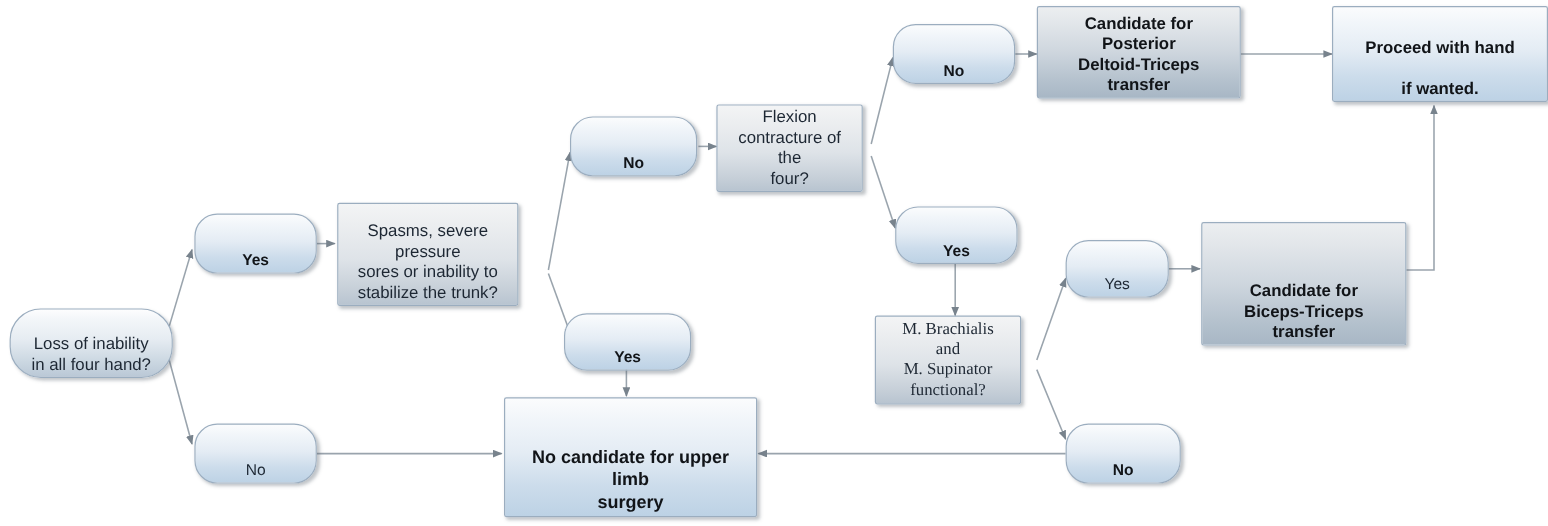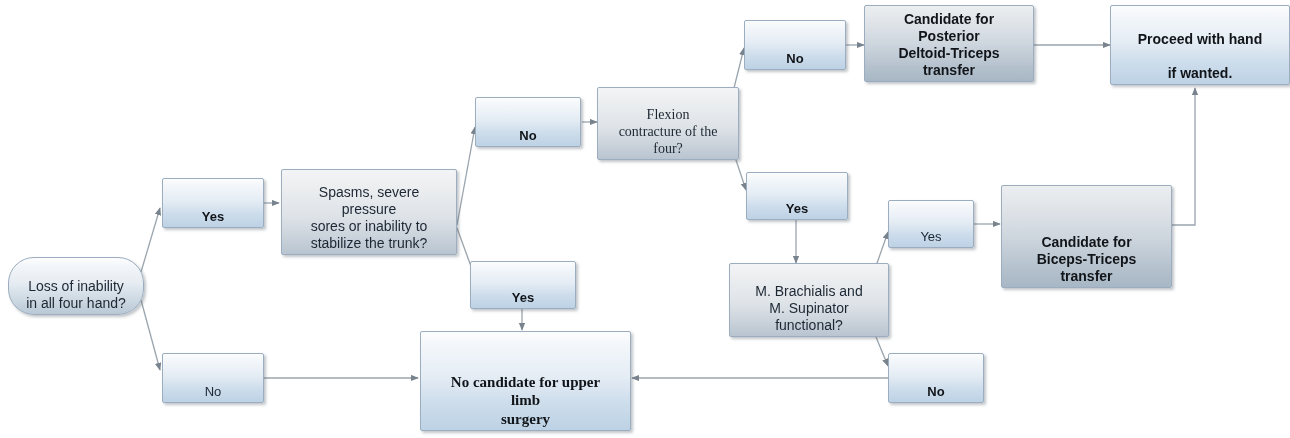--- a/index.html
+++ b/index.html
@@ -53,23 +53,23 @@
     background: linear-gradient(to bottom,
       #eceef0 0%, #e2e6ea 18%, #ced6de 50%, #b4c1cd 82%, #a8b7c5 100%);
   }
   .style-pill {
     border-radius: 26px;
     background: linear-gradient(to bottom,
       #fdfdfe 0%, #f3f6f9 14%, #e6ecf2 44%, #ccd8e2 76%, #bac8d6 100%);
   }
   .bold { font-weight: bold; color: #111418; }
   .lbl  { font-weight: normal; }
-  .fs15 { font-size: 15px; font-family: Liberation Serif, serif; }
+  .fs15 { font-size: 15px; }
   .fs14 { font-size: 14px; }
-  .fs13 { font-size: 13px; }
+  .fs13 { font-size: 13px; border-radius: 19px; }
 </style>
 </head>
 <body>
 
 <div id="canvas">
 
   <svg id="edges" viewBox="0 0 1290 438" width="1290" height="438">
     <defs>
       <marker id="arw" markerWidth="9" markerHeight="9" refX="7.2" refY="3.2" orient="auto" markerUnits="userSpaceOnUse">
         <path d="M0,0 L8,3.2 L0,6.4 z" fill="#78838d"></path>
@@ -123,37 +123,37 @@
   </div>
 
   <div class="node style-blue fs13 bold" style="left:162px; top:178px; width:102px; height:50px;">
     <span class="txt">Yes</span>
   </div>
 
   <div class="node style-blue fs13" style="left:162px; top:353px; width:102px; height:50px;">
     <span class="txt">No</span>
   </div>
 
-  <div class="node style-gray fs14" style="left:281px; top:169px; width:176px; height:86px;">
+  <div class="node style-gray fs14" style="left:281px; top:169px; width:151px; height:86px;">
     <span class="txt">
       <span class="lbl">Spasms, severe pressure</span><br>
       <span class="lbl">sores or inability to</span><br>
       <span class="lbl">stabilize the trunk?</span>
     </span>
   </div>
 
   <div class="node style-blue fs13 bold" style="left:475px; top:97px; width:106px; height:50px;">
     <span class="txt">No</span>
   </div>
 
   <div class="node style-blue fs13 bold" style="left:470px; top:261px; width:106px; height:48px;">
     <span class="txt">Yes</span>
   </div>
 
-  <div class="node style-gray fs14" style="left:597px; top:87px; width:142px; height:73px;font-family:Liberation Serif, serif;">
+  <div class="node style-gray fs14" style="left:597px; top:87px; width:122px; height:73px;">
     <span class="txt">
       <span class="lbl">Flexion</span><br>
       <span class="lbl">contracture of the</span><br>
       <span class="lbl">four?</span>
     </span>
   </div>
 
   <div class="node style-blue fs13 bold" style="left:744px; top:20px; width:102px; height:50px;">
     <span class="txt">No</span>
   </div>
@@ -171,21 +171,21 @@
   </div>
 
   <div class="node style-blue fs14 bold" style="left:1110px; top:5px; width:180px; height:80px;">
     <span class="txt">
       <span>Proceed with hand</span><br>
       <br>
       <span>if wanted.</span>
     </span>
   </div>
 
-  <div class="node style-gray fs14" style="left:729px; top:263px; width:160px; height:74px;">
+  <div class="node style-gray fs14" style="left:729px; top:263px; width:122px; height:74px;font-family:Liberation Serif, serif;">
     <span class="txt">
       <span class="lbl">M. Brachialis and</span><br>
       <span class="lbl">M. Supinator</span><br>
       <span class="lbl">functional?</span>
     </span>
   </div>
 
   <div class="node style-blue fs13" style="left:888px; top:200px; width:86px; height:48px;">
     <span class="txt">Yes</span>
   </div>

